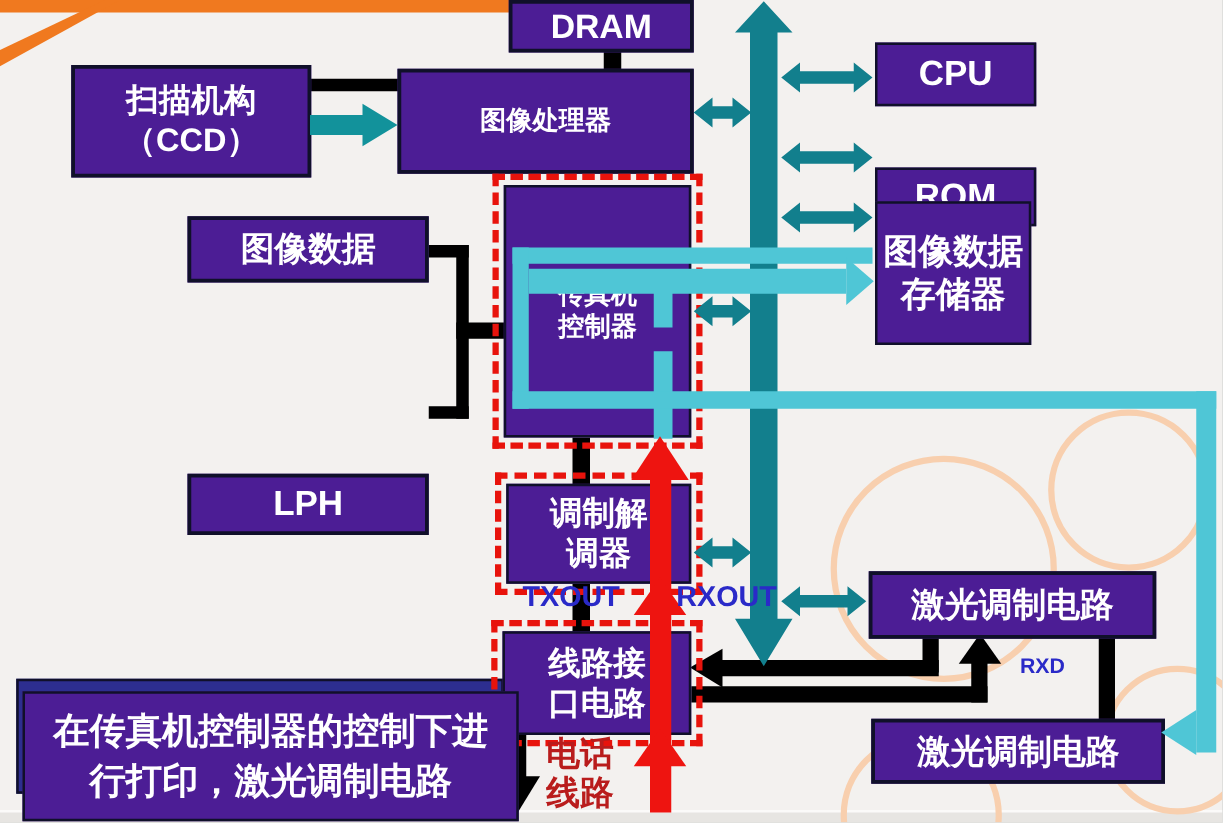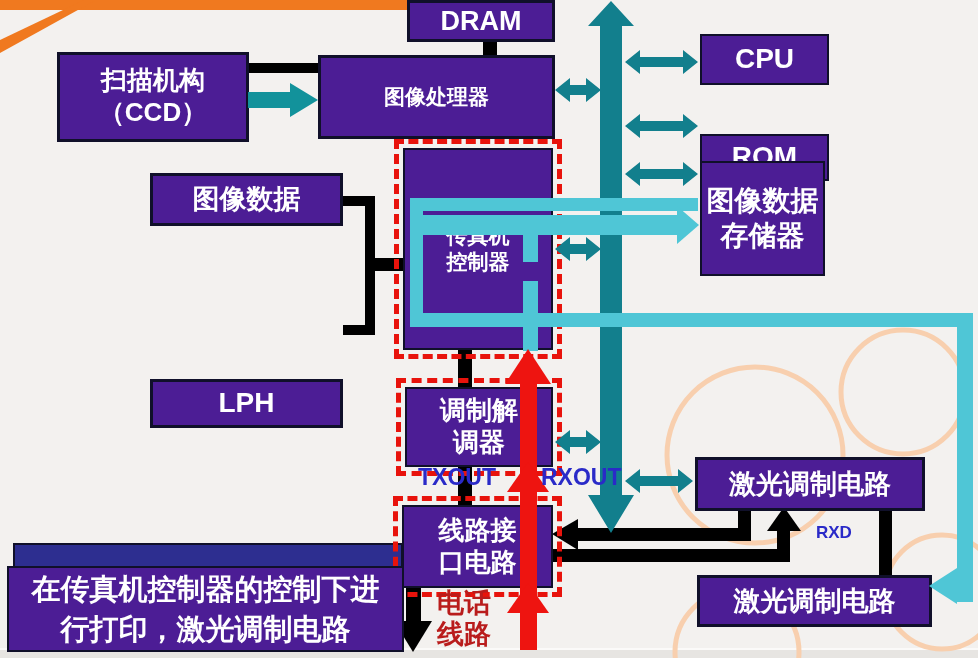--- a/index.html
+++ b/index.html
@@ -121,21 +121,21 @@
   </div>
 
   <div class="box f27" style="left:695px;top:457px;width:230px;height:54px;">
     <span>激光调制电路</span>
   </div>
   <div class="box f27" style="left:697px;top:575px;width:235px;height:52px;">
     <span>激光调制电路</span>
   </div>
 
   <div class="noteback" style="left:13px;top:543px;width:390px;height:92px;"></div>
-  <div class="box notebox" style="left:7px;top:553px;width:397px;height:86px;border-width:2px;margin-top:13px;">
+  <div class="box notebox" style="left:18px;top:553px;width:397px;height:104px;border-width:2px;">
     <span>在传真机控制器的控制下进</span>
     <span>行打印，激光调制电路</span>
   </div>
 
   <svg id="svg-teal" width="978" height="658">
     <path d="M611,1 L588,26 L600,26 L600,495 L588,495 L611,533 L634,495 L622,495 L622,26 L634,26 Z" fill="#127f8d"></path>
     <polygon points="555,90 570,78 570,85 586,85 586,78 601,90 586,102 586,95 570,95 570,102" fill="#127f8d"></polygon>
     <polygon points="625,62 640,50 640,57 683,57 683,50 698,62 683,74 683,67 640,67 640,74" fill="#127f8d"></polygon>
     <polygon points="625,126 640,114 640,121 683,121 683,114 698,126 683,138 683,131 640,131 640,138" fill="#127f8d"></polygon>
     <polygon points="625,174 640,162 640,169 683,169 683,162 698,174 683,186 683,179 640,179 640,186" fill="#127f8d"></polygon>

